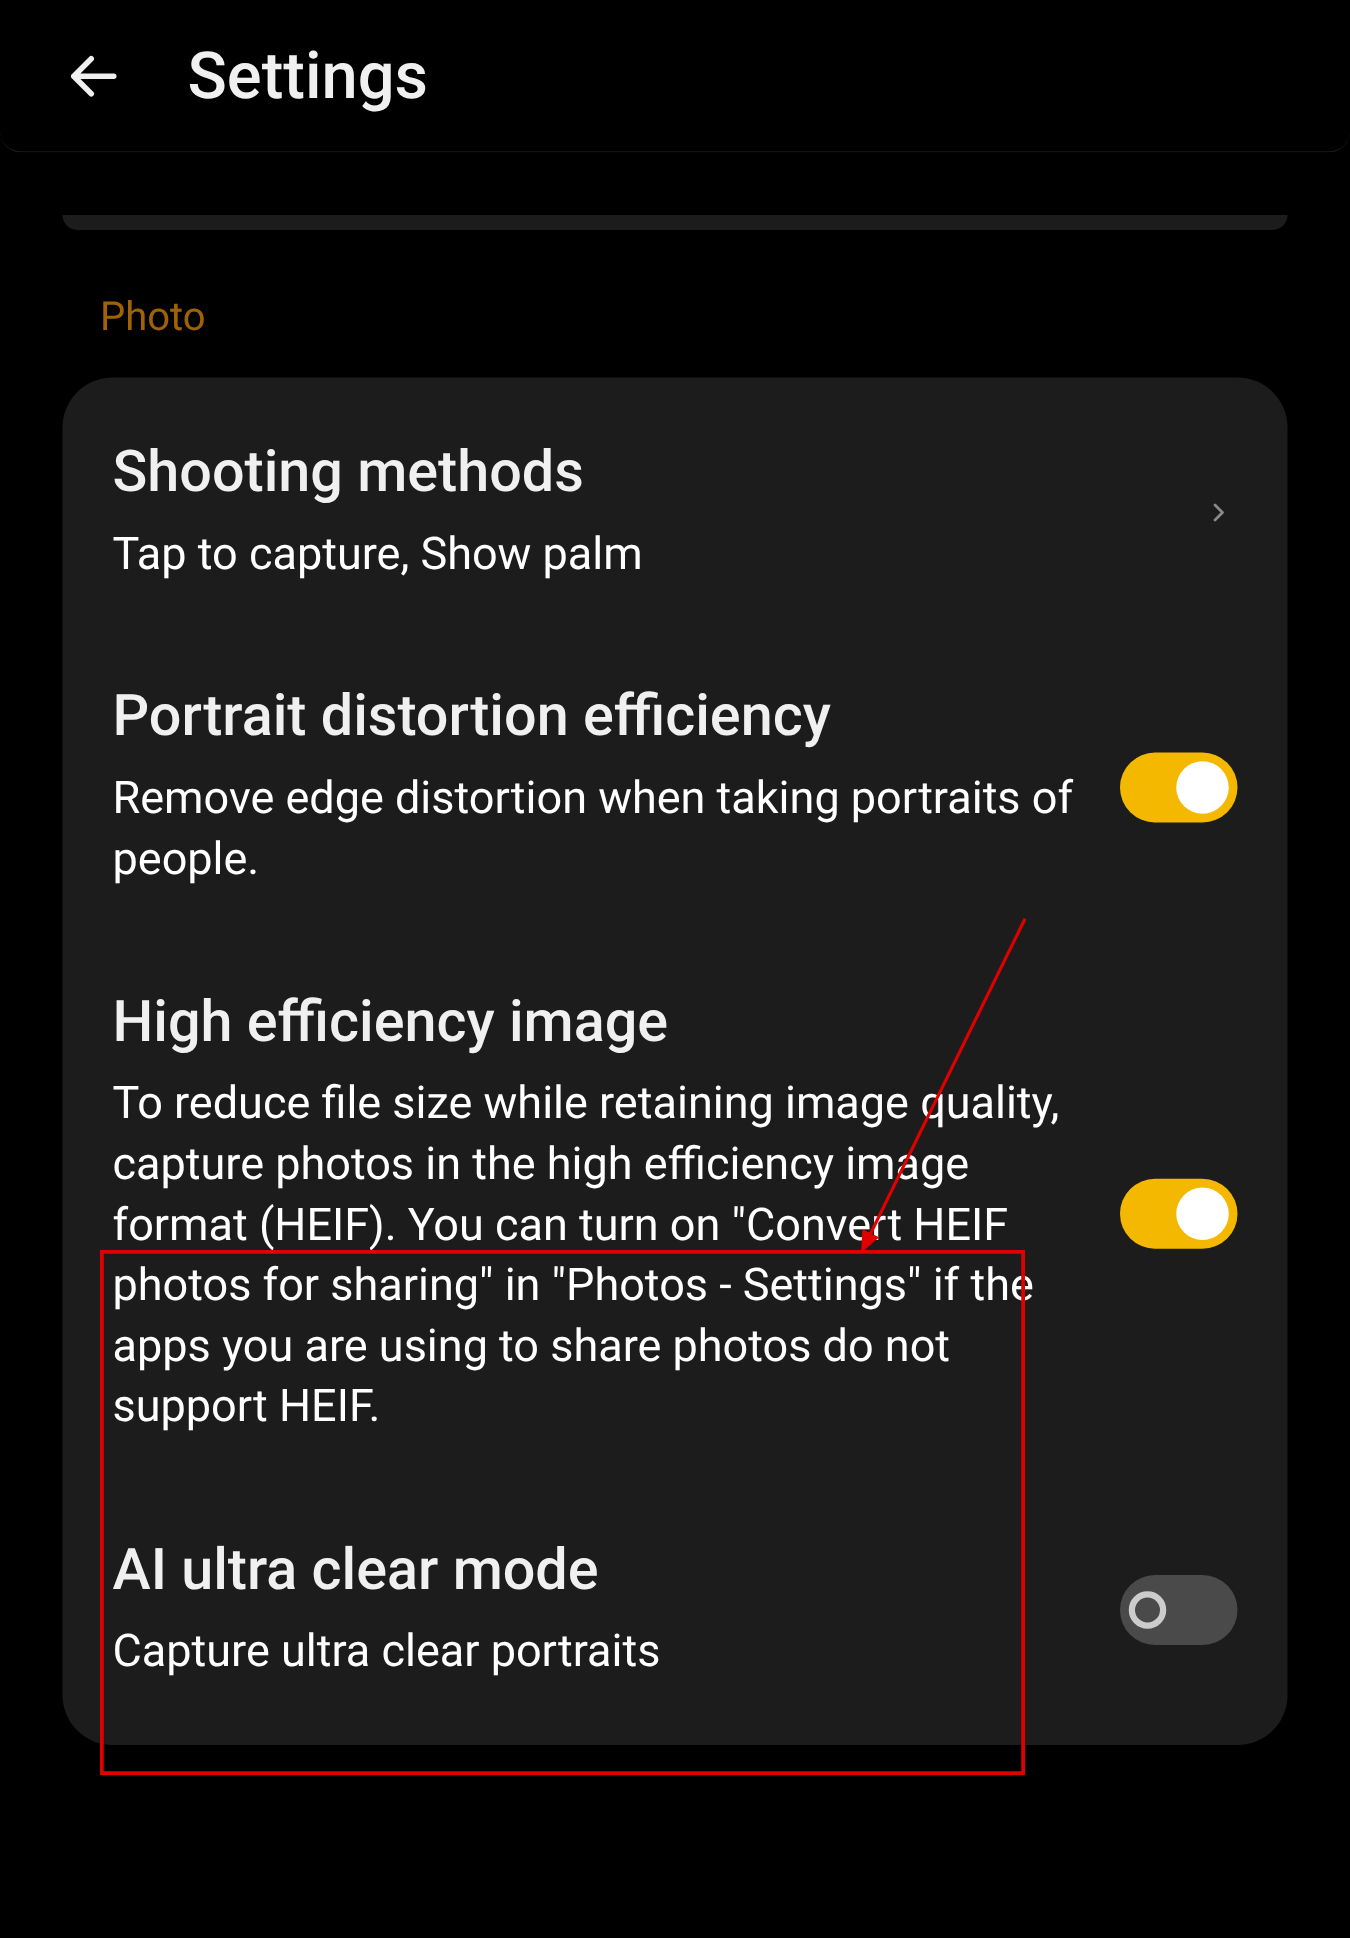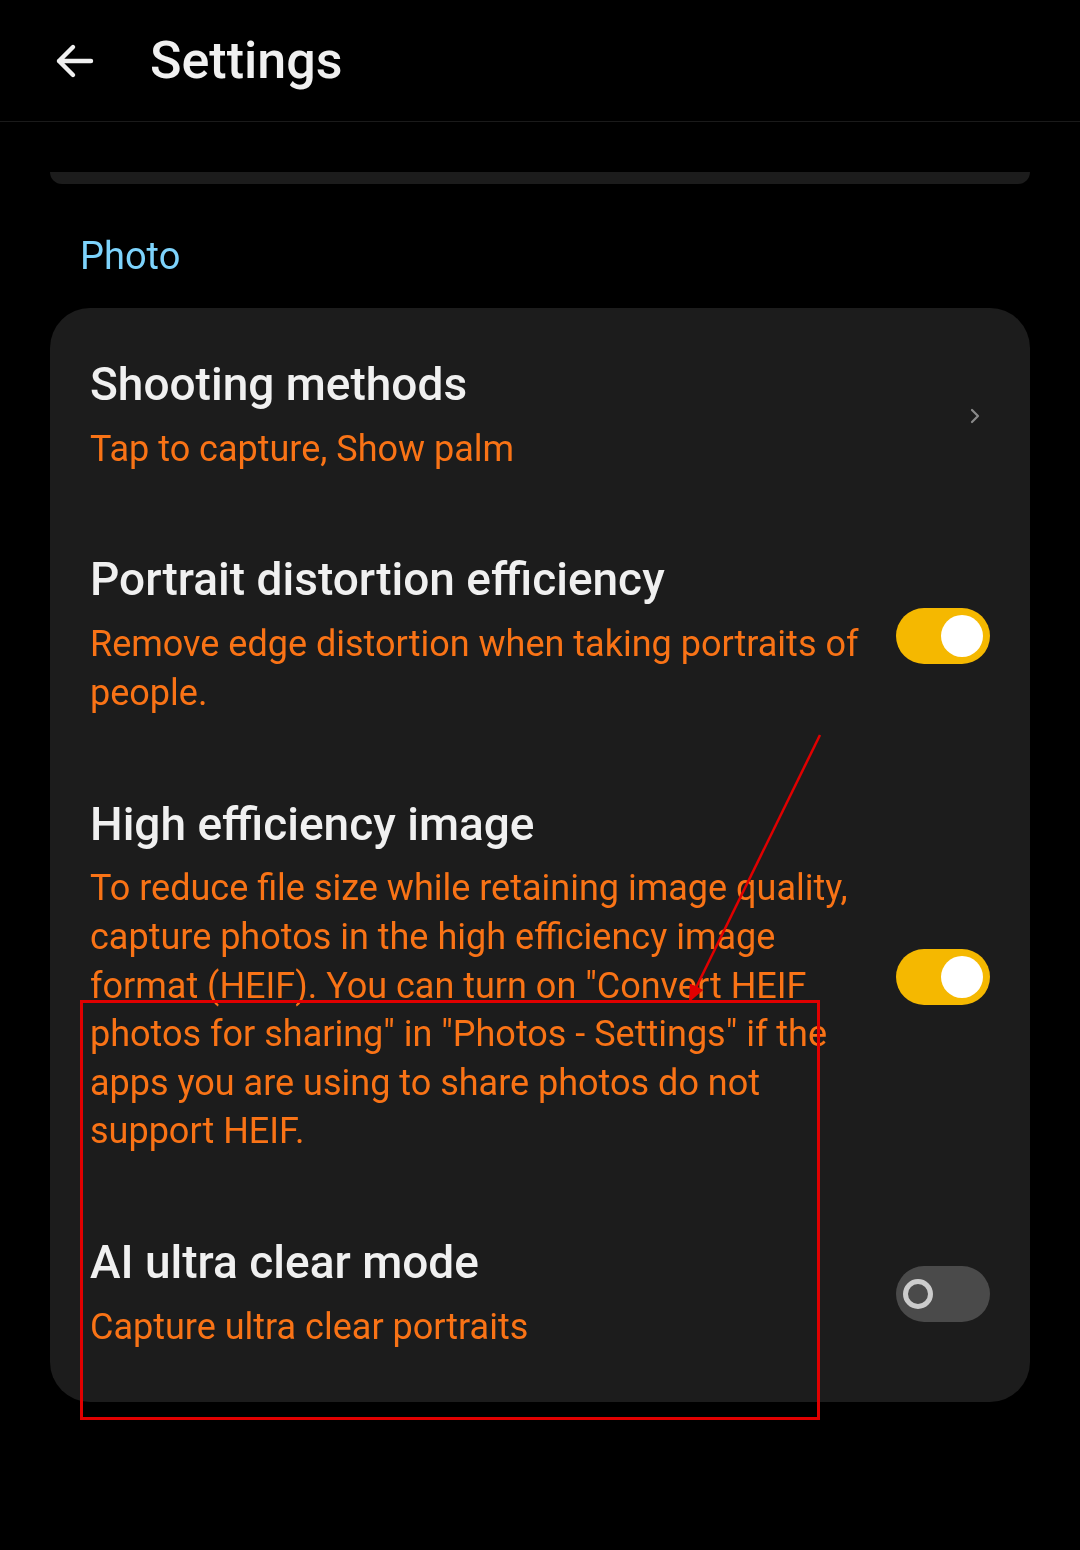--- a/index.html
+++ b/index.html
@@ -14,20 +14,21 @@
       font-family: -apple-system, BlinkMacSystemFont, 'Segoe UI', Roboto, Helvetica, Arial, sans-serif;
       overflow: hidden;
       position: relative;
     }
     .header {
       display: flex;
       align-items: center;
       padding: 30px 40px 30px 50px;
       gap: 50px;
       border-bottom: 1px solid #1a1a1a;
+      border-radius: 17px;
     }
     .back-arrow {
       width: 50px;
       height: 50px;
       display: flex;
       align-items: center;
       justify-content: center;
       cursor: pointer;
     }
     .back-arrow svg {
@@ -36,22 +37,22 @@
     }
     .header-title {
       font-size: 52px;
       font-weight: 500;
       color: #f0f0f0;
     }
     .content {
       padding: 50px 50px 0 50px;
     }
     .section-label {
-      font-size: 38px;
-      color: #7dd3fc;
+      font-size: 32px;
+      color: #a16207;
       margin-bottom: 30px;
       margin-left: 30px;
     }
     .card-bottom-placeholder {
       height: 12px;
       background: #1c1c1c;
       border-radius: 0 0 40px 40px;
       margin-bottom: 0;
     }
     .card {
@@ -71,21 +72,21 @@
     }
     .row-title {
       font-size: 46px;
       font-weight: 500;
       color: #f0f0f0;
       margin-bottom: 14px;
       line-height: 1.15;
     }
     .row-subtitle {
       font-size: 36px;
-      color: #f97316;
+      color: #ffffff;
       line-height: 1.35;
     }
     .chevron {
       flex-shrink: 0;
       width: 30px;
       height: 30px;
       display: flex;
       align-items: center;
       justify-content: center;
     }

